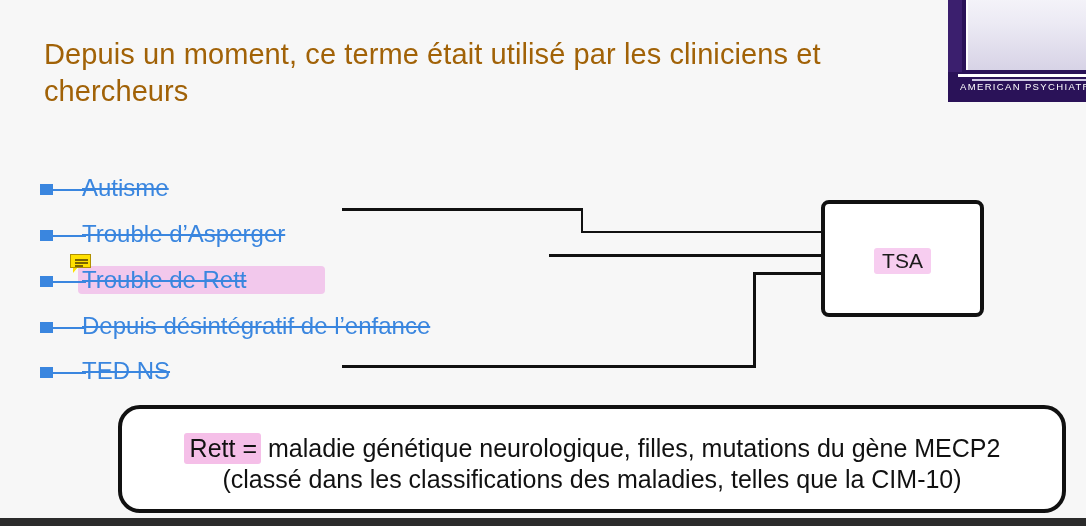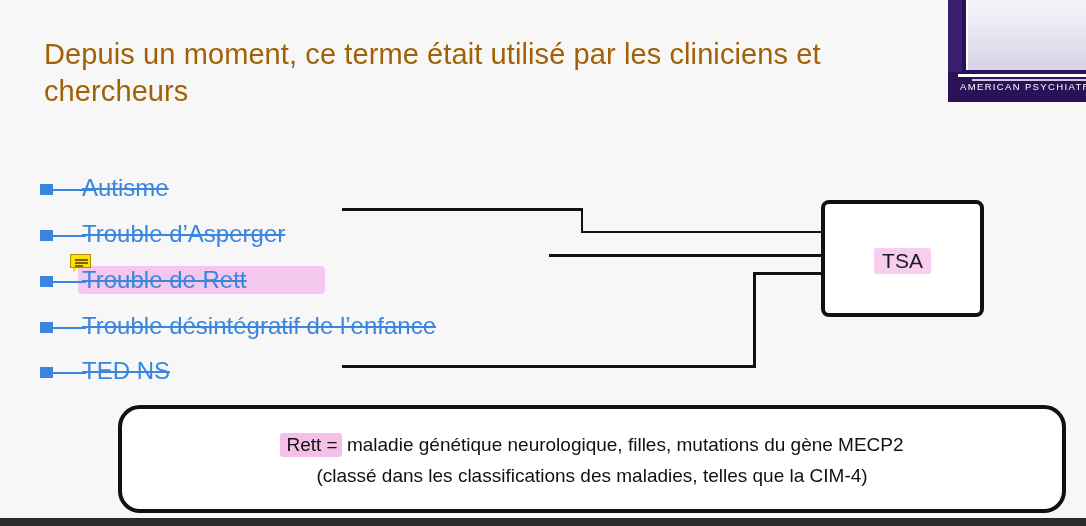--- a/index.html
+++ b/index.html
@@ -202,21 +202,21 @@
     background: #ffffff;
     border: 4px solid #111111;
     border-radius: 22px;
     box-sizing: border-box;
   }
   #callout .line {
     position: absolute;
     left: 0;
     right: 0;
     text-align: center;
-    font-size: 19px;
+    font-size: 25px;
     color: #111111;
     white-space: nowrap;
   }
   #callout .line1 { top: 25px; }
   #callout .line2 { top: 56px; }
   #callout .hl {
     background: #f5bfe8;
     padding: 1px 4px 2px 6px;
     border-radius: 3px;
   }
@@ -261,21 +261,21 @@
   <div class="bullet-row highlighted" style="top:265px;">
     <div class="bullet-hl" style="width:247px;"></div>
     <div class="bullet-marker"></div>
     <div class="bullet-link"></div>
     <div class="bullet-text">Trouble de Rett</div>
   </div>
 
   <div class="bullet-row" style="top:311px;">
     <div class="bullet-marker"></div>
     <div class="bullet-link"></div>
-    <div class="bullet-text">Trouble désintégratif de l’enfance</div>
+    <div class="bullet-text">Depuis désintégratif de l’enfance</div>
   </div>
 
   <div class="bullet-row" style="top:356px;">
     <div class="bullet-marker"></div>
     <div class="bullet-link"></div>
     <div class="bullet-text">TED NS</div>
   </div>
 
   <div id="comment-marker">
     <div class="tail"></div>
@@ -299,18 +299,18 @@
   <div id="tsa-node">
     <div id="tsa-label">
       <span>TSA</span>
     </div>
   </div>
 
   <div id="callout">
     <div class="line line1">
       <span class="hl">Rett =</span><span> maladie génétique neurologique, filles, mutations du gène MECP2</span>
     </div>
-    <div class="line line2">(classé dans les classifications des maladies, telles que la CIM-4)</div>
+    <div class="line line2">(classé dans les classifications des maladies, telles que la CIM-10)</div>
   </div>
 
   <div id="bottom-bar"></div>
 
 </div>
 
 </body></html>

